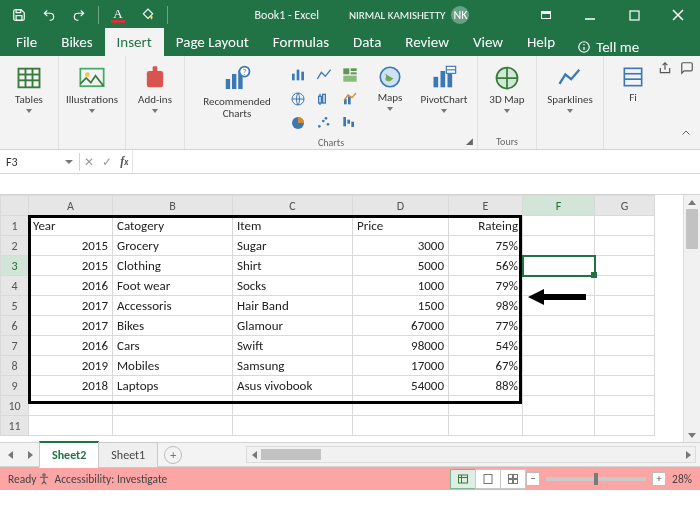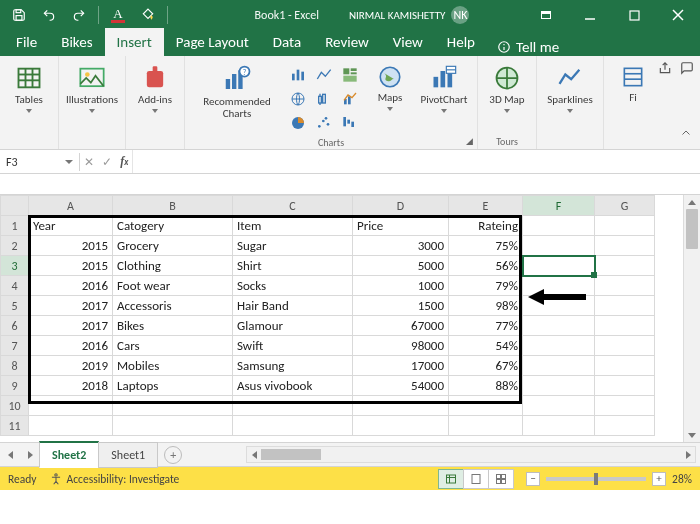--- a/index.html
+++ b/index.html
@@ -82,21 +82,21 @@
   .tabstrip .stab { padding:5px 12px; border:1px solid #c9c9c9; background:#efefef; color:#444; margin-left:-1px; }
   .tabstrip .stab.active { background:#fff; border-bottom-color:#fff; color:#217346; font-weight:600; border-top:2px solid #217346; }
   .tabstrip .addsheet { margin-left:6px; width:18px; height:18px; border:1px solid #bcbcbc; border-radius:50%; display:flex; align-items:center; justify-content:center; color:#777; font-size:12px;}
   .tabstrip .flexgap { width: 60px; }
   .hscroll { flex:1; height:17px; background:#f1f1f1; border:1px solid #dcdcdc; margin:0 4px; position:relative;}
   .hscroll .thumb{ position:absolute; top:2px; bottom:2px; left:14px; width:60px; background:#c2c2c2;}
   .hscroll .arr{position:absolute; top:0; bottom:0; width:14px; display:flex; align-items:center; justify-content:center;}
   .hscroll .arr.l{left:0;} .hscroll .arr.r{right:0;}
 
   
-  .status { height:24px; background:#fde047; border-top:1px solid #d4d4d4; display:flex; align-items:center; font-size:11.5px; color:#444; padding:0 8px; gap:12px;}
+  .status { height:24px; background:#fca5a5; border-top:1px solid #d4d4d4; display:flex; align-items:center; font-size:11.5px; color:#444; padding:0 8px; gap:0;}
   .status .flex { flex:1; }
   .viewbtns { display:flex; gap:0; }
   .viewbtn { width:26px; height:20px; border:1px solid #c9c9c9; display:flex; align-items:center; justify-content:center; background:#fff; margin-left:-1px;}
   .viewbtn.active{ background:#dfeee4; border-color:#7fb791;}
   .zoom { display:flex; align-items:center; gap:6px;}
   .zoom .track{ width:100px; height:4px; background:#c9c9c9; position:relative;}
   .zoom .track::before{content:"";position:absolute;left:48px;top:-4px;width:4px;height:12px;background:#7a7a7a;}
   .zoom .pm{ width:14px;height:14px;border:1px solid #bdbdbd;display:flex;align-items:center;justify-content:center;background:#fff;font-size:11px;color:#555;}
   
   .thick-overlay { position:absolute; border:3px solid #000; pointer-events:none; }
@@ -172,20 +172,21 @@
         </svg>
       </div>
   </div>
 </div>
 
 <div class="ribbon-tabs">
   <div class="rtab">File</div>
   <div class="rtab">Bikes</div>
   <div class="rtab active">Insert</div>
   <div class="rtab">Page Layout</div>
+  <div class="rtab">Formulas</div>
   <div class="rtab">Data</div>
   <div class="rtab">Review</div>
   <div class="rtab">View</div>
   <div class="rtab">Help</div>
   <div class="tellme">
     <svg width="14" height="14" viewBox="0 0 24 24" fill="none" stroke-width="2">
         <circle cx="12" cy="12" r="9"></circle>
         <path d="M12 7v2M12 12v5"></path>
       </svg>
     <span>Tell me</span>

